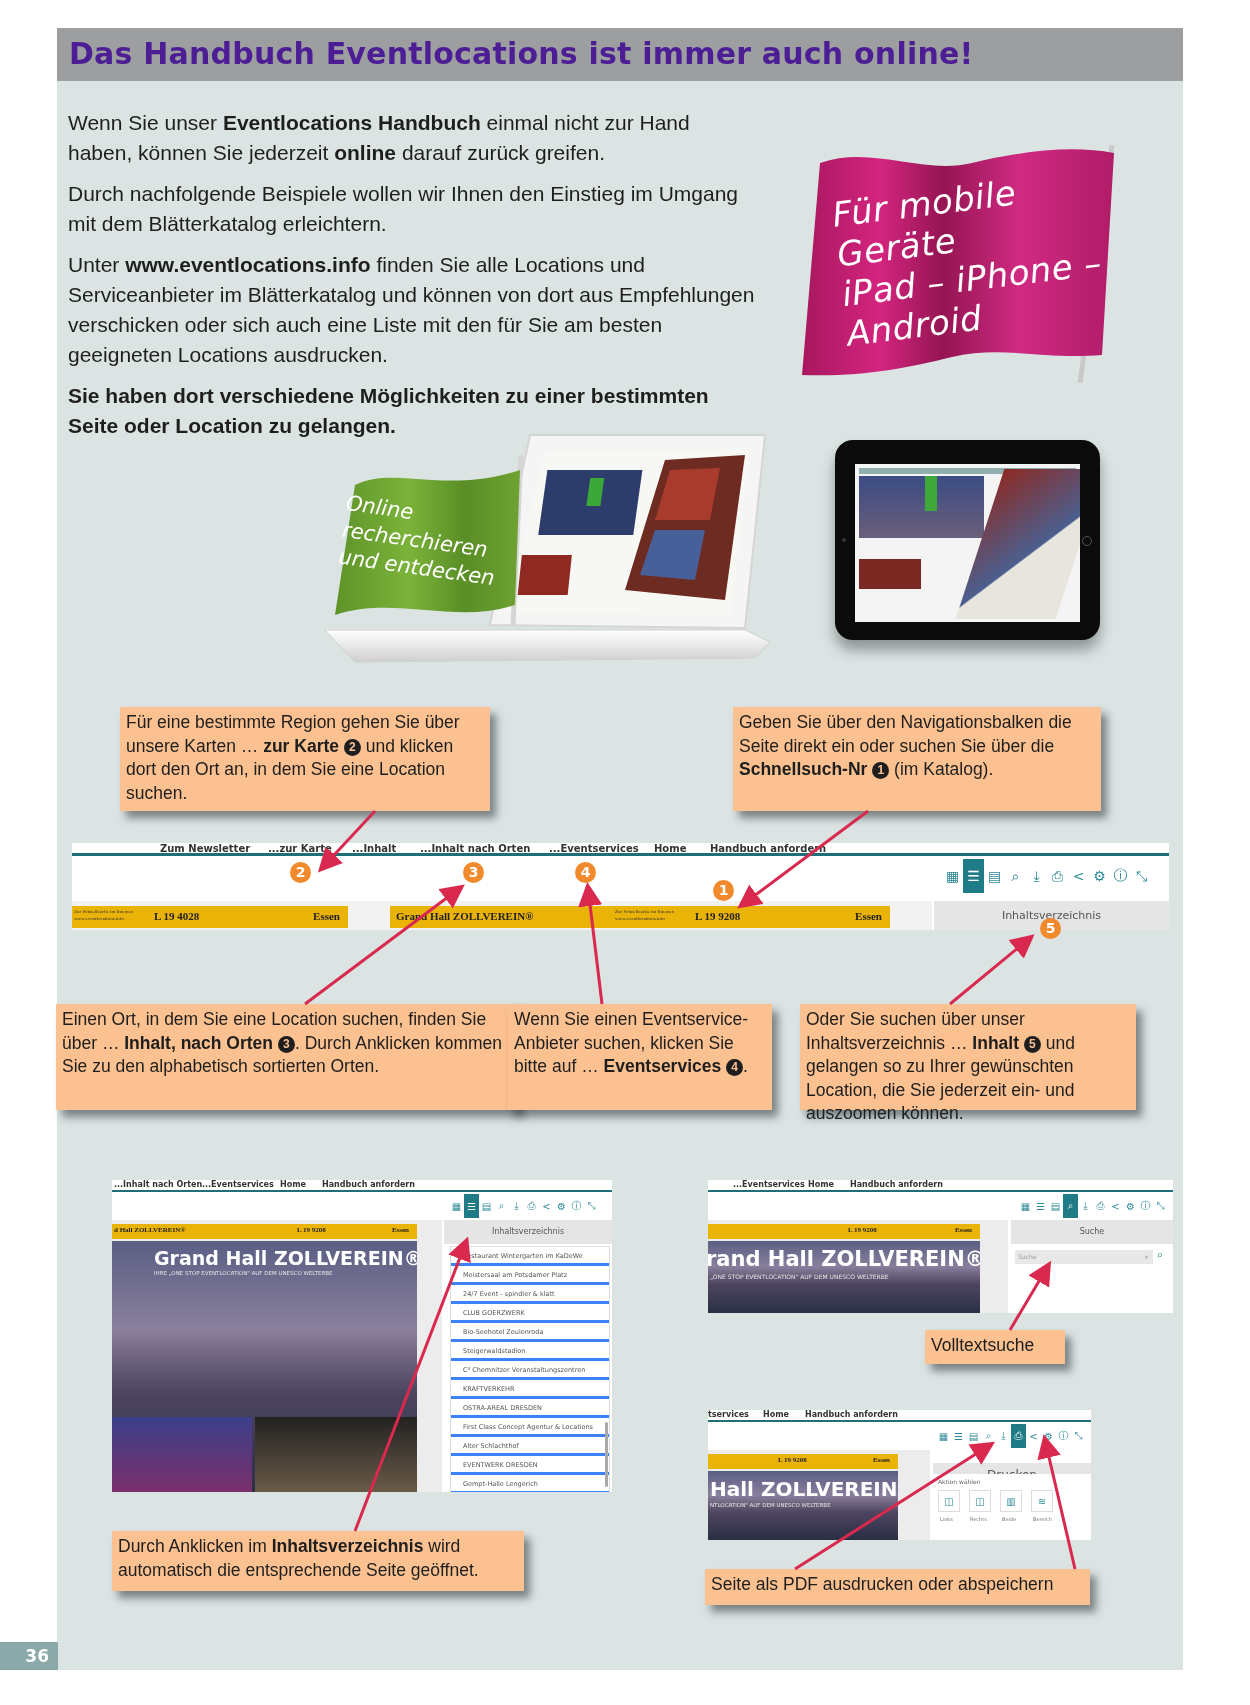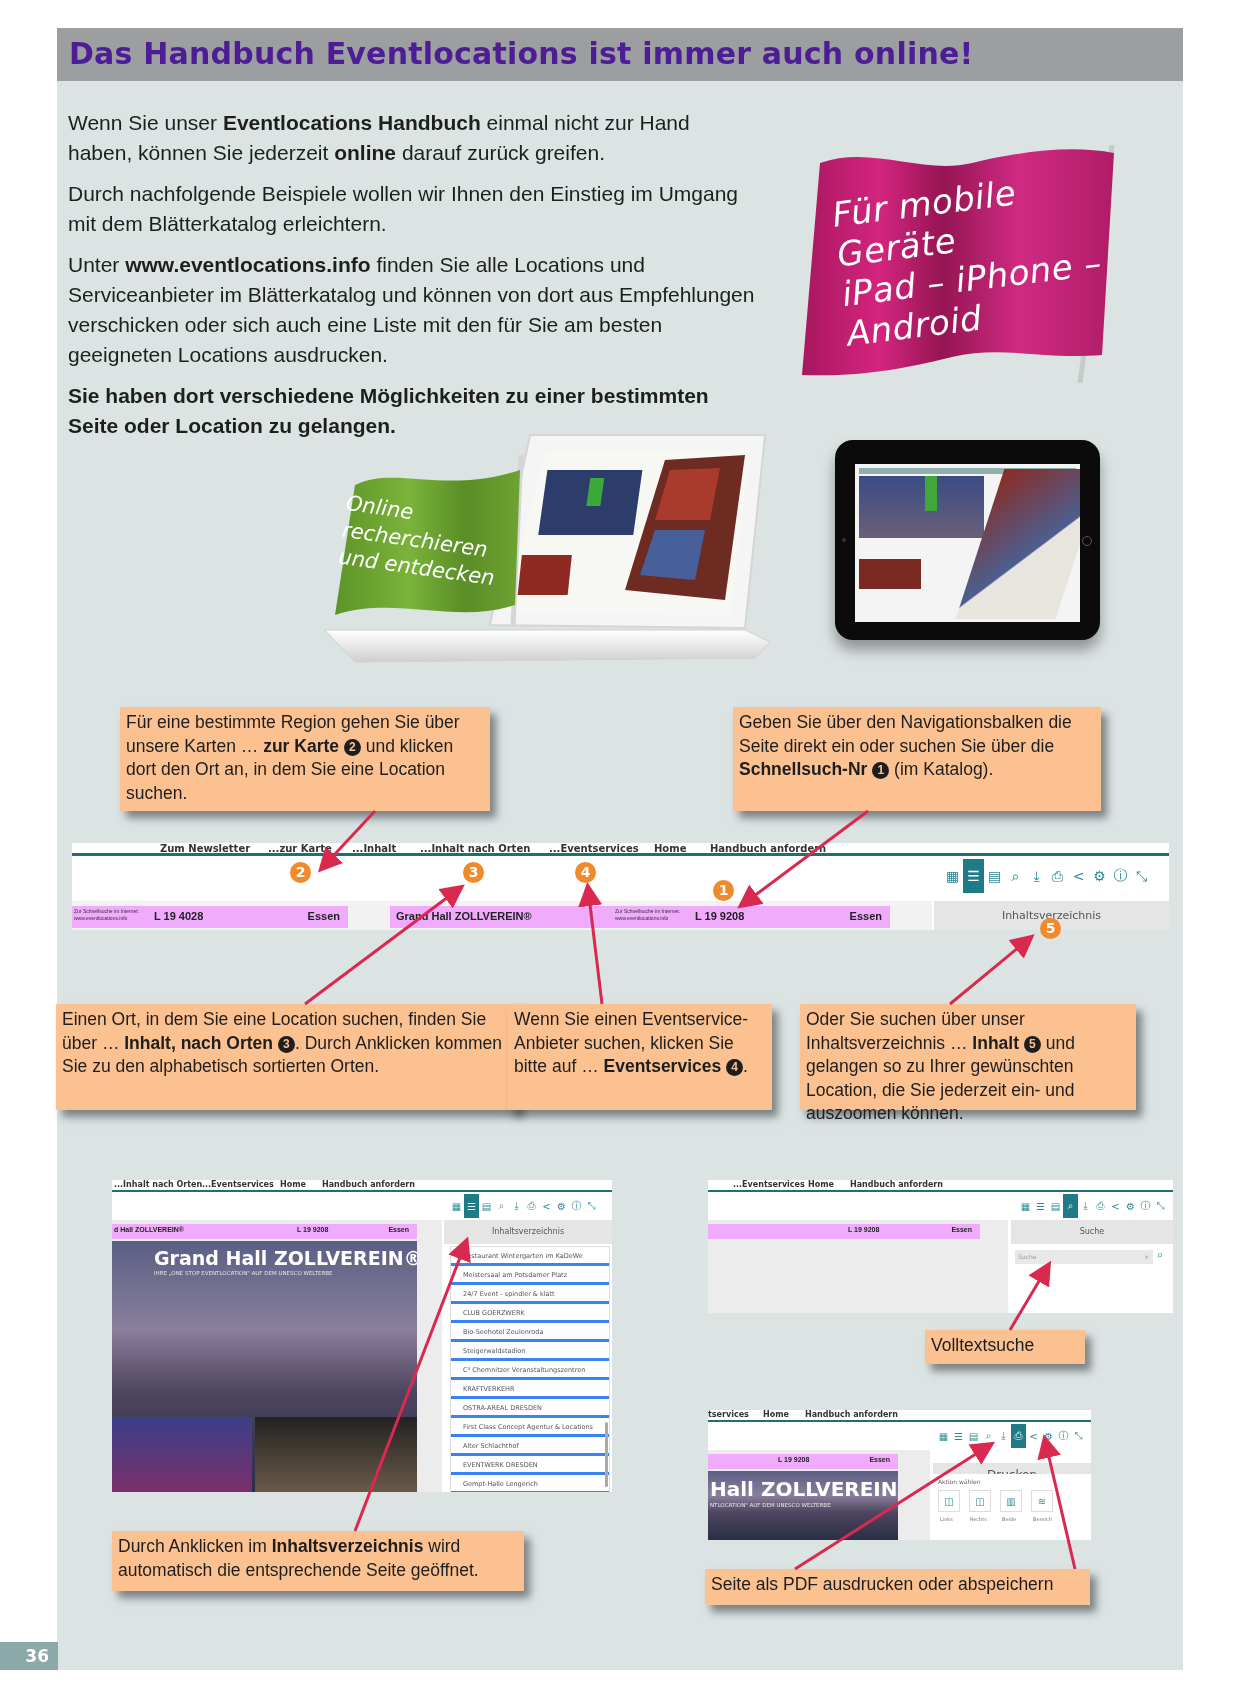--- a/index.html
+++ b/index.html
@@ -43,21 +43,21 @@
   .num-badge { display: inline-block; width: 17px; height: 17px; border-radius: 50%; background: #1e1e1e; color: #fcc190; font-size: 12px; font-weight: bold; line-height: 17px; text-align: center; vertical-align: 1px; }
 
   
   .nav-strip { position: absolute; left: 72px; top: 843px; width: 1097px; height: 87px; background: #fff; overflow: hidden; }
   .nav-menu { position: absolute; left: 0; top: 0; width: 100%; height: 13px; background: #fff; border-bottom: 3px solid #1f6f78; }
   .nav-menu span { position: absolute; top: 0; font-size: 10px; font-weight: bold; color: #333; font-family: "DejaVu Sans", sans-serif; }
   .toolbar { position: absolute; top: 16px; height: 34px; display: flex; align-items: center; }
   .tool { width: 21px; height: 34px; display: flex; align-items: center; justify-content: center; color: #2b8895; font-size: 14px; }
   .tool.active { background: #1f7b86; color: #fff; }
   .page-band { position: absolute; top: 58px; height: 29px; background: #f2f2f2; }
-  .location-bar { position: absolute; top: 63px; height: 22px; background: #f0abfc; font-size: 11px; font-weight: bold; color: #222; font-family: Liberation Sans, sans-serif; }
+  .location-bar { position: absolute; top: 63px; height: 22px; background: #eab308; font-size: 11px; font-weight: bold; color: #222; font-family: Liberation Serif, serif; }
   .location-bar .small { position: absolute; top: 2px; font-size: 5px; line-height: 7px; color: #333; font-weight: normal; }
   .location-bar .code { position: absolute; top: 4px; }
   .location-bar .city { position: absolute; right: 8px; top: 4px; }
   .sidebar-head { position: absolute; top: 58px; height: 29px; background: #e5e5e5; font-size: 11px; color: #555; text-align: center; line-height: 29px; font-family: "DejaVu Sans", sans-serif; }
 
   .orange-badge { position: absolute; width: 21px; height: 21px; border-radius: 50%; background: #f08a2c; color: #fff; font-weight: bold; font-size: 14px; line-height: 21px; text-align: center; font-family: "DejaVu Sans", sans-serif; }
 
   
   .shot { position: absolute; background: #fff; overflow: hidden; }
   .shot .menu { position: absolute; left: 0; top: 0; width: 100%; height: 12px; border-bottom: 2px solid #1f6f78; background: #fff; }
@@ -283,31 +283,35 @@
     <div class="tool">&lt;</div>
     <div class="tool">⚙</div>
     <div class="tool">ⓘ</div>
     <div class="tool">⤡</div>
   </div>
   <div class="grey" style="left:0;top:40px;width:300px;height:93px;"></div>
   <div class="location-bar" style="left:0;top:44px;width:272px;height:15px;font-size:7px;">
     <span class="code" style="left:140px;top:2px;">L 19 9208</span>
     <span class="city" style="top:2px">Essen</span>
   </div>
+  <div class="hero" style="left:0;top:61px;width:272px;height:72px;">
+    <div class="hero-title" style="left:-2px;top:6px;font-size:21px;">rand Hall ZOLLVEREIN®</div>
+    <div class="hero-sub" style="left:2px;top:32px;font-size:6px;">„ONE STOP EVENTLOCATION" AUF DEM UNESCO WELTERBE</div>
+  </div>
   <div class="sidebar-head" style="left:303px;top:40px;width:162px;height:24px;line-height:24px;font-size:8px;">Suche</div>
   <div style="position:absolute;left:303px;top:64px;width:162px;height:69px;background:#fff;">
     <div style="position:absolute;left:4px;top:6px;width:138px;height:14px;background:#e8e8e8;font-size:6px;color:#999;line-height:14px;padding-left:3px;font-family:'DejaVu Sans',sans-serif;">
       <span>Suche</span>
       <span style="position:absolute;right:4px;top:0;">×</span>
     </div>
     <div style="position:absolute;left:146px;top:4px;font-size:11px;color:#2b8895;">⌕</div>
   </div>
 </div>
 
-<div class="callout" style="left:925px;top:1330px;width:160px;height:34px;">
+<div class="callout" style="left:925px;top:1330px;width:140px;height:34px;">
   <span>Volltextsuche</span>
 </div>
 
 <div class="shot" style="left:708px;top:1410px;width:383px;height:130px;">
   <div class="menu">
     <span style="left:0px">tservices</span>
     <span style="left:55px">Home</span>
     <span style="left:97px">Handbuch anfordern</span>
   </div>
   <div class="tb" style="left:228px">

